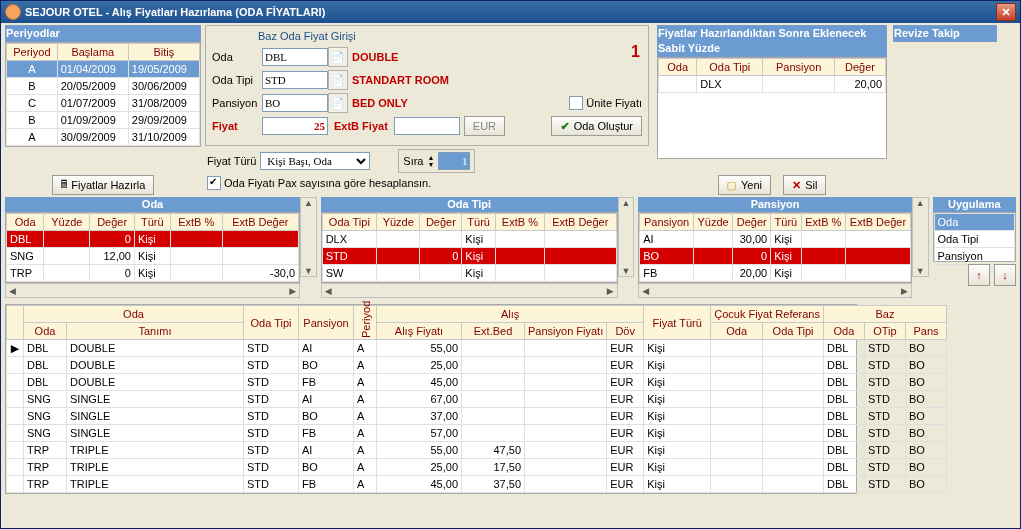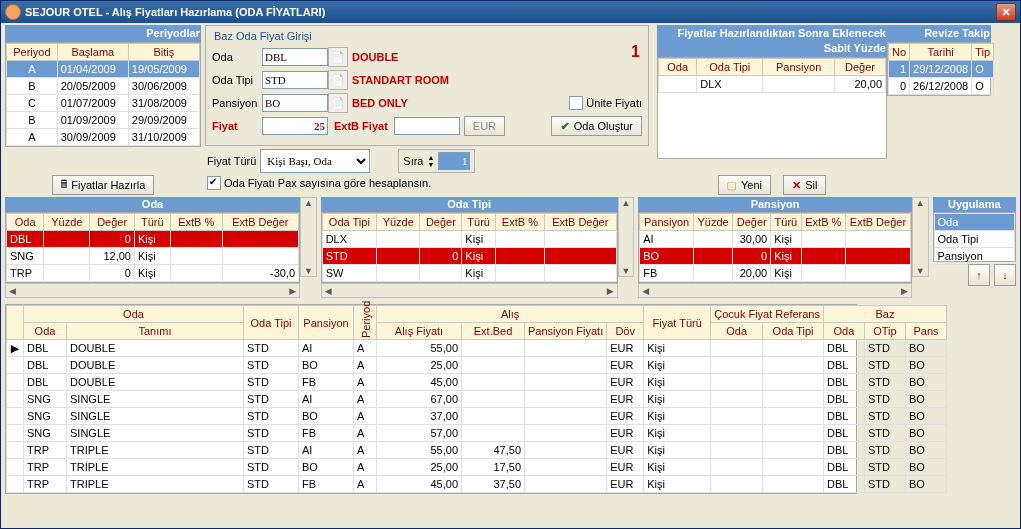--- a/index.html
+++ b/index.html
@@ -2,31 +2,31 @@
 <html><head>
 <meta charset="utf-8">
 <style>
 html,body{margin:0;padding:0;font-family:Tahoma,Arial,sans-serif;font-size:11px;color:#000;background:#ece9d8;}
 .window{width:1021px;height:529px;background:#ece9d8;border:1px solid #0a246a;box-sizing:border-box;position:relative;overflow:hidden;}
 .titlebar{height:22px;background:linear-gradient(to bottom,#3a6ea5,#1b4f8f);color:#fff;display:flex;align-items:center;padding:0 4px;font-weight:bold;}
 .titlebar .ticon{width:14px;height:14px;background:#f4a460;border-radius:50%;margin-right:4px;border:1px solid #c07030;}
 .titlebar .spacer{flex:1;}
 .closebtn{width:18px;height:16px;background:linear-gradient(#e89b88,#c4402a);border:1px solid #8a2a18;border-radius:2px;display:flex;align-items:center;justify-content:center;color:#fff;font-weight:bold;font-size:11px;line-height:1;cursor:pointer;}
 .toprow{display:flex;align-items:flex-start;padding:2px 4px 0 4px;}
-.group-title{background:#6b9bd1;color:#fff;font-weight:bold;text-align:right;height:15px;line-height:15px;border:1px solid #7a9ac9;font-size:11px;}
+.group-title{background:#6b9bd1;color:#fff;font-weight:bold;text-align:left;height:15px;line-height:15px;border:1px solid #7a9ac9;font-size:11px;}
 .grid{border:1px solid #a9a9a9;background:#fff;}
 .grid table{border-collapse:collapse;width:100%;}
 .grid th{background:#fdf5d8;border:1px solid #c9c9c9;padding:1px 3px;font-weight:normal;color:#800000;height:14px;white-space:nowrap;}
 .grid td{border:1px solid #e0e0e0;padding:1px 3px;height:14px;white-space:nowrap;}
 .grid td.c{text-align:center;}
 .grid td.r{text-align:right;}
 .selrow td{background:#6b9bd1;color:#fff;}
 .redrow td{background:#d40000;color:#fff;}
 .fieldset{border:1px solid #b0b0b0;padding:4px 6px 6px 6px;margin:0 4px;}
-.fieldset .legend{color:#1b4f8f;font-weight:normal;margin-top:-10px;margin-bottom:2px;background:#ece9d8;display:inline-block;padding:0 2px;}
+.fieldset .legend{color:#1b4f8f;font-weight:normal;margin-top:-10px;margin-bottom:2px;background:#ece9d8;display:inline-block;padding:0 2px;margin-left:44px;}
 .row{display:flex;align-items:center;margin:3px 0;}
 .lbl{width:50px;}
 .inp{border:1px solid #7f9db9;background:#fff;height:16px;padding:0 2px;font:11px Tahoma;}
 .inpred{color:#c00000;font-weight:bold;}
 .iconbtn{width:18px;height:18px;border:1px solid #b0b0b0;background:#f4f0e6;display:inline-flex;align-items:center;justify-content:center;font-size:11px;cursor:pointer;}
 .btn{border:1px solid #9a9a9a;background:linear-gradient(#fdfdfb,#e8e4d6);padding:2px 8px;cursor:pointer;display:inline-flex;align-items:center;gap:4px;height:20px;box-sizing:border-box;}
 .bigbtn{border:1px solid #9a9a9a;background:linear-gradient(#fdfdfb,#e8e4d6);padding:4px 8px;cursor:pointer;text-align:center;display:flex;align-items:center;justify-content:center;width:96px;height:34px;box-sizing:border-box;}
 .chk{display:inline-flex;align-items:center;gap:3px;}
 .chk .box{width:12px;height:12px;border:1px solid #7f9db9;background:#fff;}
 .chk .box.checked::after{content:"✔";font-size:10px;position:relative;top:-2px;left:1px;}
@@ -35,21 +35,21 @@
 .midcol{display:flex;flex-direction:column;}
 .valign-scroll{width:15px;background:#ece9d8;display:flex;flex-direction:column;justify-content:space-between;align-items:center;border:1px solid #c0c0c0;}
 .arrow{font-size:9px;color:#5a5a5a;cursor:pointer;}
 .arrowbtn{width:20px;height:20px;border:1px solid #9a9a9a;background:linear-gradient(#fdfdfb,#e8e4d6);display:flex;align-items:center;justify-content:center;color:#c00000;font-weight:bold;cursor:pointer;}
 .redtext{color:#c00000;font-weight:bold;}
 .green{color:#1a7f1a;font-weight:bold;}
 .subhead td{background:#fdf5d8;text-align:center;color:#800000;border:1px solid #c9c9c9;}
 .rowmark{width:10px;text-align:center;color:#000;}
 .num{color:#c00000;font-weight:bold;font-size:16px;}
 .sep{height:2px;}
-select.inp{height:24px;}
+select.inp{height:18px;}
 .hscroll{height:13px;border:1px solid #c0c0c0;background:#ece9d8;display:flex;align-items:center;justify-content:space-between;}
 .hscroll .arrow{padding:0 3px;}
 </style>
 </head>
 <body>
 
 <div class="window">
   <div class="titlebar">
     <span class="ticon"></span>
     <span>SEJOUR OTEL - Alış Fiyatları Hazırlama (ODA FİYATLARI)</span>
@@ -199,45 +199,22 @@
             <span style="color:#d4a017">▢</span>
             <span>Yeni</span>
           </span>
         <span class="btn">
             <span style="color:#c00000;font-weight:bold">✕</span>
             <span>Sil</span>
           </span>
       </div>
     </div>
 
-    <div style="width:104px;">
+    <div style="width:104px;margin-left:6px;">
       <div class="group-title">Revize Takip</div>
-      <div class="grid">
-        <table>
-          <tbody>
-              <tr>
-            <th>No</th>
-            <th>Tarihi</th>
-            <th>Tip</th>
-          </tr>
-          </tbody>
-            <tbody id="revize-body">
-              <tr class="selrow">
-                <td class="r">1</td>
-                <td>29/12/2008</td>
-                <td>O</td>
-              </tr>
-              <tr>
-                <td class="r">0</td>
-                <td>26/12/2008</td>
-                <td>O</td>
-              </tr>
-            </tbody>
-        </table>
-      </div>
     </div>
   </div>
 
   <div class="midgrids" style="margin-top:2px;">
     <div class="midcol" style="width:304px;">
       <div class="section-title">Oda</div>
       <div class="grid">
           <table>
             <thead>
               <tr id="mid-oda-h">

